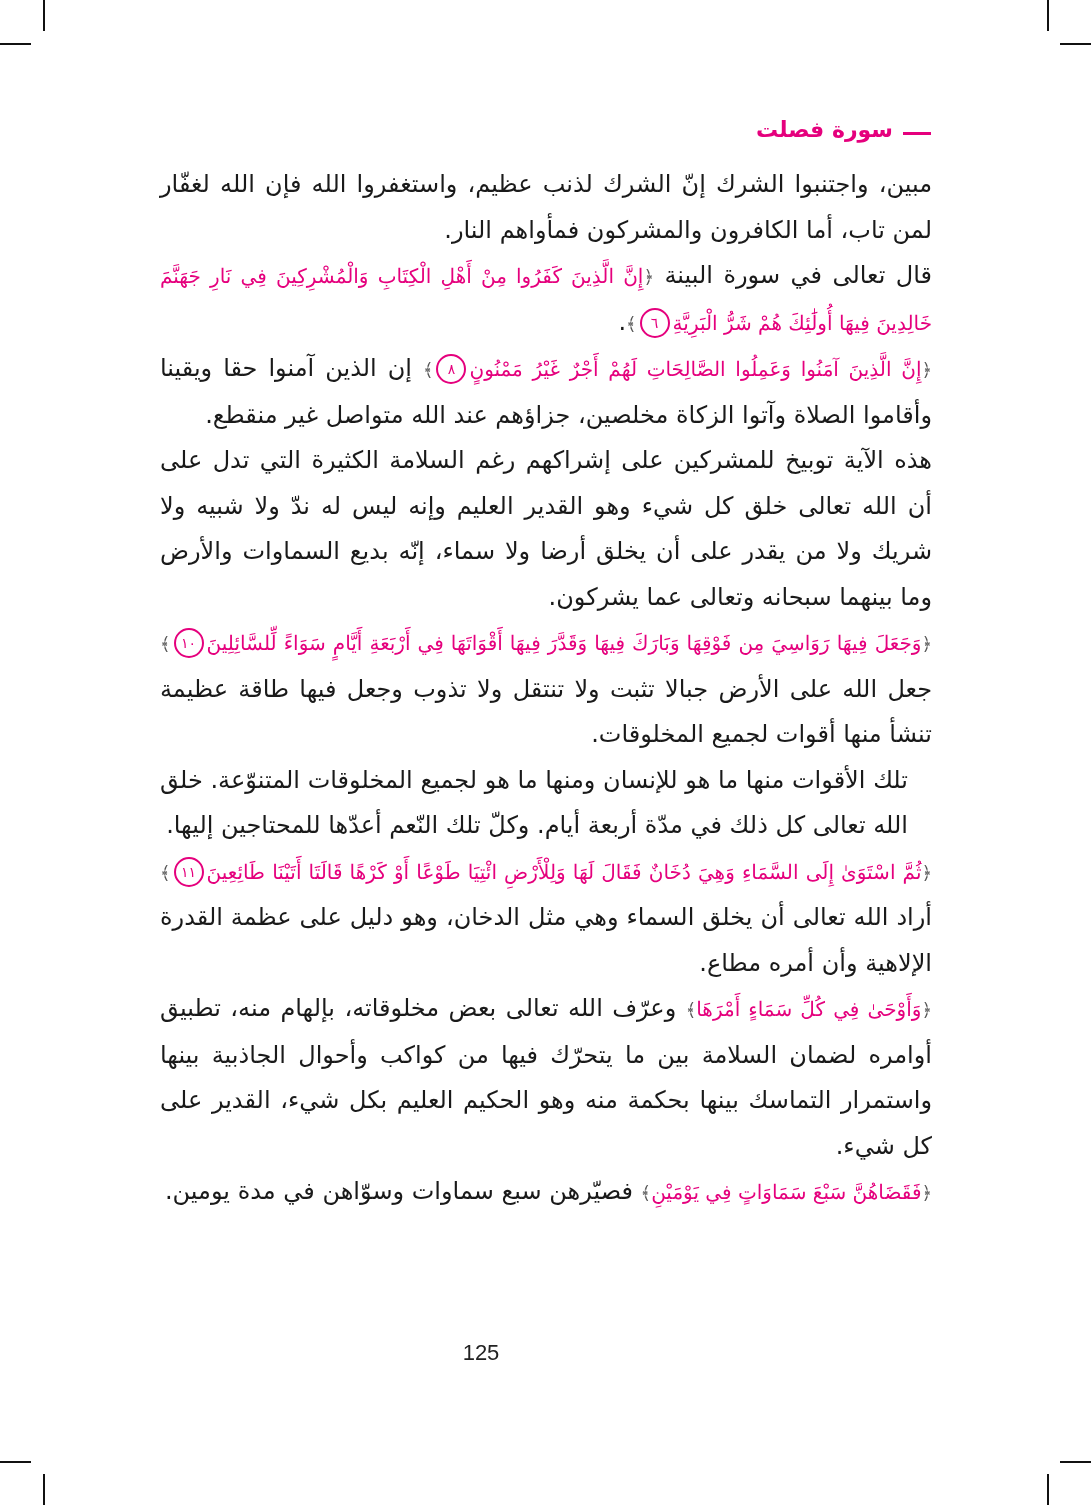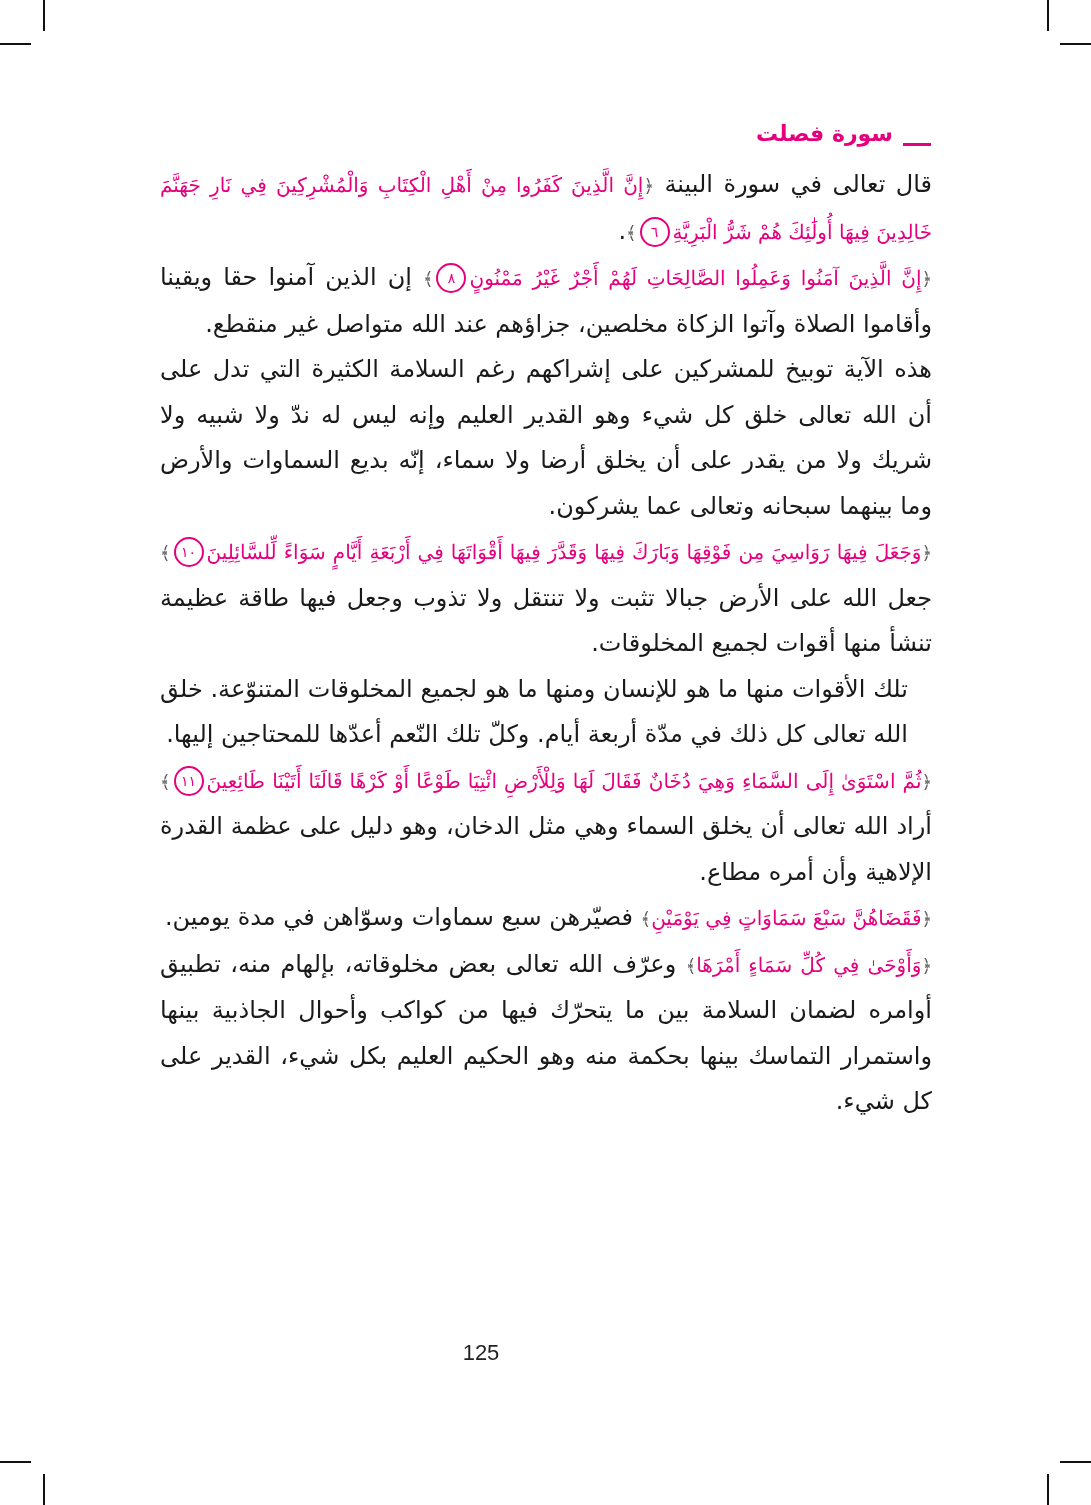--- a/index.html
+++ b/index.html
@@ -3,21 +3,21 @@
 <meta charset="utf-8">
 <style>
   html, body { margin: 0; padding: 0; background: #ffffff; }
   body { width: 1091px; height: 1505px; position: relative; overflow: hidden;
          font-family: "DejaVu Sans", sans-serif; color: #1a1a1a; }
   .crop { position: absolute; background: #111; }
   .crop.v { width: 1.5px; height: 31px; }
   .crop.h { height: 1.5px; width: 31px; }
 
   .header { position: absolute; top: 112px; right: 160px; height: 34px;
-            display: flex; align-items: flex-end; direction: rtl; gap: 10px; }
+            display: flex; align-items: center; direction: rtl; gap: 10px; }
   .header .rule { width: 28px; height: 3px; background: var(--accent); margin-top: 8px; }
   .header .title { color: var(--accent); font-size: 22px; font-weight: bold; }
 
   .body { position: absolute; top: 162px; left: 160px; width: 772px; direction: rtl;
           text-align: justify; text-align-last: right; font-size: 24px; line-height: 45.5px; }
   .body p { margin: 0; }
   .quran { color: var(--accent); font-family: "DejaVu Serif", serif; font-size: 20px; }
   .bracket { color: #555; font-family: "DejaVu Serif", serif; font-size: 18px; }
   .ayah-no { display: inline-flex; align-items: center; justify-content: center;
              width: 26px; height: 26px; border: 2px solid var(--accent); border-radius: 50%;
@@ -40,23 +40,24 @@
 <div class="crop h" style="left:0; top:1461px;"></div>
 <div class="crop v" style="left:1047px; top:1474px;"></div>
 <div class="crop h" style="left:1060px; top:1461px;"></div>
 
 <div class="header">
   <span class="rule"></span>
   <span class="title">سورة فصلت</span>
 </div>
 
 <div class="body" id="body-text">
+    <p><span>مبين، واجتنبوا الشرك إنّ الشرك لذنب عظيم، واستغفروا الله فإن الله لغفّار لمن تاب، أما الكافرون والمشركون فمأواهم النار.</span></p>
     <p><span>قال تعالى في سورة البينة </span><span class="bracket">﴿</span><span class="quran">إِنَّ الَّذِينَ كَفَرُوا مِنْ أَهْلِ الْكِتَابِ وَالْمُشْرِكِينَ فِي نَارِ جَهَنَّمَ خَالِدِينَ فِيهَا أُولَٰئِكَ هُمْ شَرُّ الْبَرِيَّةِ</span><span class="ayah-no">٦</span><span class="bracket">﴾</span><span>.</span></p>
     <p><span class="bracket">﴿</span><span class="quran">إِنَّ الَّذِينَ آمَنُوا وَعَمِلُوا الصَّالِحَاتِ لَهُمْ أَجْرٌ غَيْرُ مَمْنُونٍ</span><span class="ayah-no">٨</span><span class="bracket">﴾</span><span> إن الذين آمنوا حقا ويقينا وأقاموا الصلاة وآتوا الزكاة مخلصين، جزاؤهم عند الله متواصل غير منقطع.</span></p>
     <p><span>هذه الآية توبيخ للمشركين على إشراكهم رغم السلامة الكثيرة التي تدل على أن الله تعالى خلق كل شيء وهو القدير العليم وإنه ليس له ندّ ولا شبيه ولا شريك ولا من يقدر على أن يخلق أرضا ولا سماء، إنّه بديع السماوات والأرض وما بينهما سبحانه وتعالى عما يشركون.</span></p>
     <p><span class="bracket">﴿</span><span class="quran">وَجَعَلَ فِيهَا رَوَاسِيَ مِن فَوْقِهَا وَبَارَكَ فِيهَا وَقَدَّرَ فِيهَا أَقْوَاتَهَا فِي أَرْبَعَةِ أَيَّامٍ سَوَاءً لِّلسَّائِلِينَ</span><span class="ayah-no">١٠</span><span class="bracket">﴾</span><span> جعل الله على الأرض جبالا تثبت ولا تنتقل ولا تذوب وجعل فيها طاقة عظيمة تنشأ منها أقوات لجميع المخلوقات.</span></p>
     <p class="indent"><span>تلك الأقوات منها ما هو للإنسان ومنها ما هو لجميع المخلوقات المتنوّعة. خلق الله تعالى كل ذلك في مدّة أربعة أيام. وكلّ تلك النّعم أعدّها للمحتاجين إليها.</span></p>
     <p><span class="bracket">﴿</span><span class="quran">ثُمَّ اسْتَوَىٰ إِلَى السَّمَاءِ وَهِيَ دُخَانٌ فَقَالَ لَهَا وَلِلْأَرْضِ ائْتِيَا طَوْعًا أَوْ كَرْهًا قَالَتَا أَتَيْنَا طَائِعِينَ</span><span class="ayah-no">١١</span><span class="bracket">﴾</span><span> أراد الله تعالى أن يخلق السماء وهي مثل الدخان، وهو دليل على عظمة القدرة الإلاهية وأن أمره مطاع.</span></p>
+    <p><span class="bracket">﴿</span><span class="quran">وَأَوْحَىٰ فِي كُلِّ سَمَاءٍ أَمْرَهَا</span><span class="bracket">﴾</span><span> وعرّف الله تعالى بعض مخلوقاته، بإلهام منه، تطبيق أوامره لضمان السلامة بين ما يتحرّك فيها من كواكب وأحوال الجاذبية بينها واستمرار التماسك بينها بحكمة منه وهو الحكيم العليم بكل شيء، القدير على كل شيء.</span></p>
     <p><span class="bracket">﴿</span><span class="quran">فَقَضَاهُنَّ سَبْعَ سَمَاوَاتٍ فِي يَوْمَيْنِ</span><span class="bracket">﴾</span><span> فصيّرهن سبع سماوات وسوّاهن في مدة يومين.</span></p>
-    <p><span class="bracket">﴿</span><span class="quran">وَأَوْحَىٰ فِي كُلِّ سَمَاءٍ أَمْرَهَا</span><span class="bracket">﴾</span><span> وعرّف الله تعالى بعض مخلوقاته، بإلهام منه، تطبيق أوامره لضمان السلامة بين ما يتحرّك فيها من كواكب وأحوال الجاذبية بينها واستمرار التماسك بينها بحكمة منه وهو الحكيم العليم بكل شيء، القدير على كل شيء.</span></p>
   </div>
 
 <div class="page-number">125</div>
 
 </body></html>

